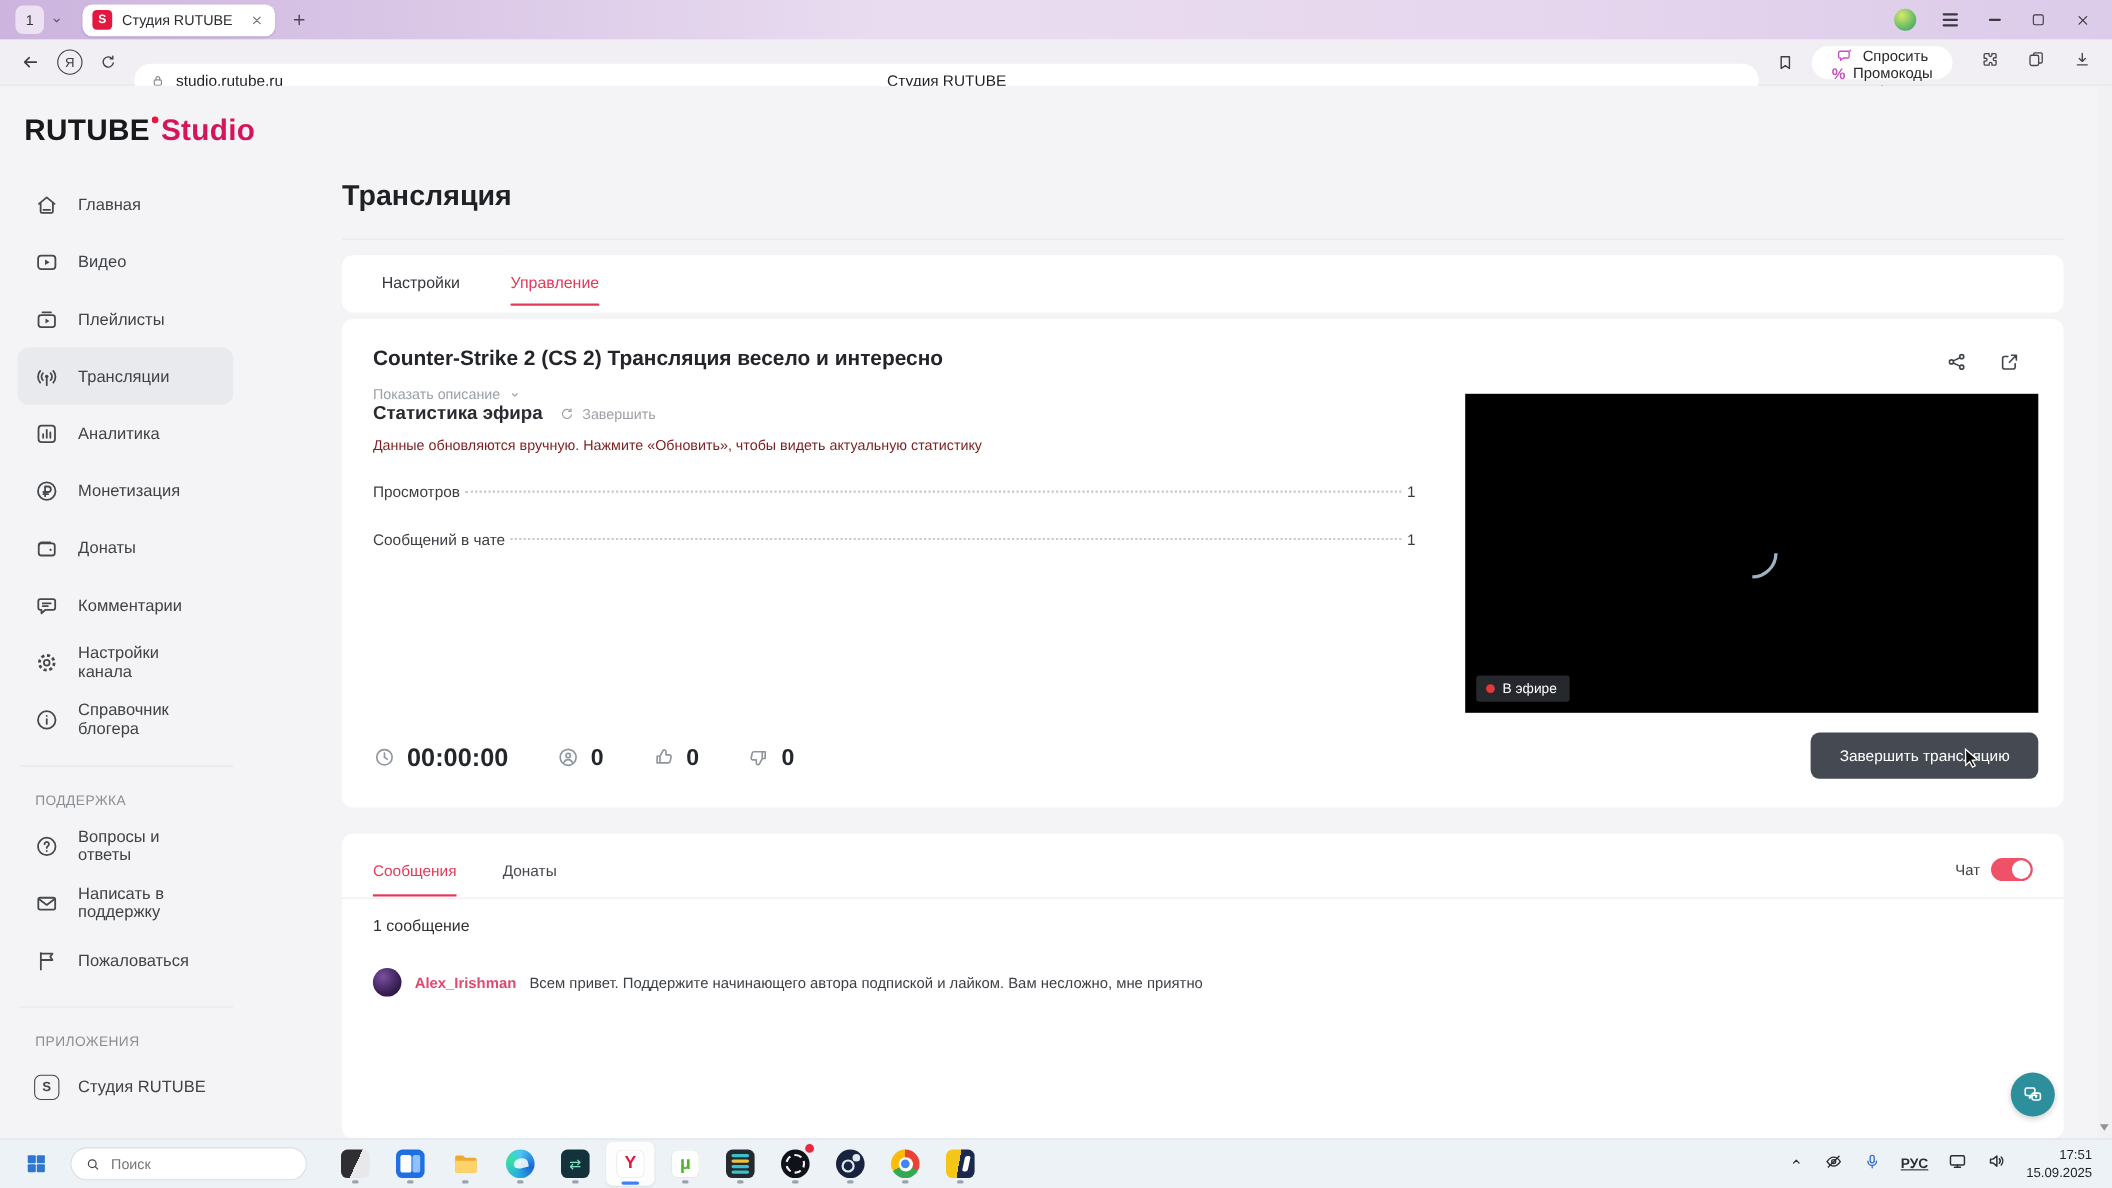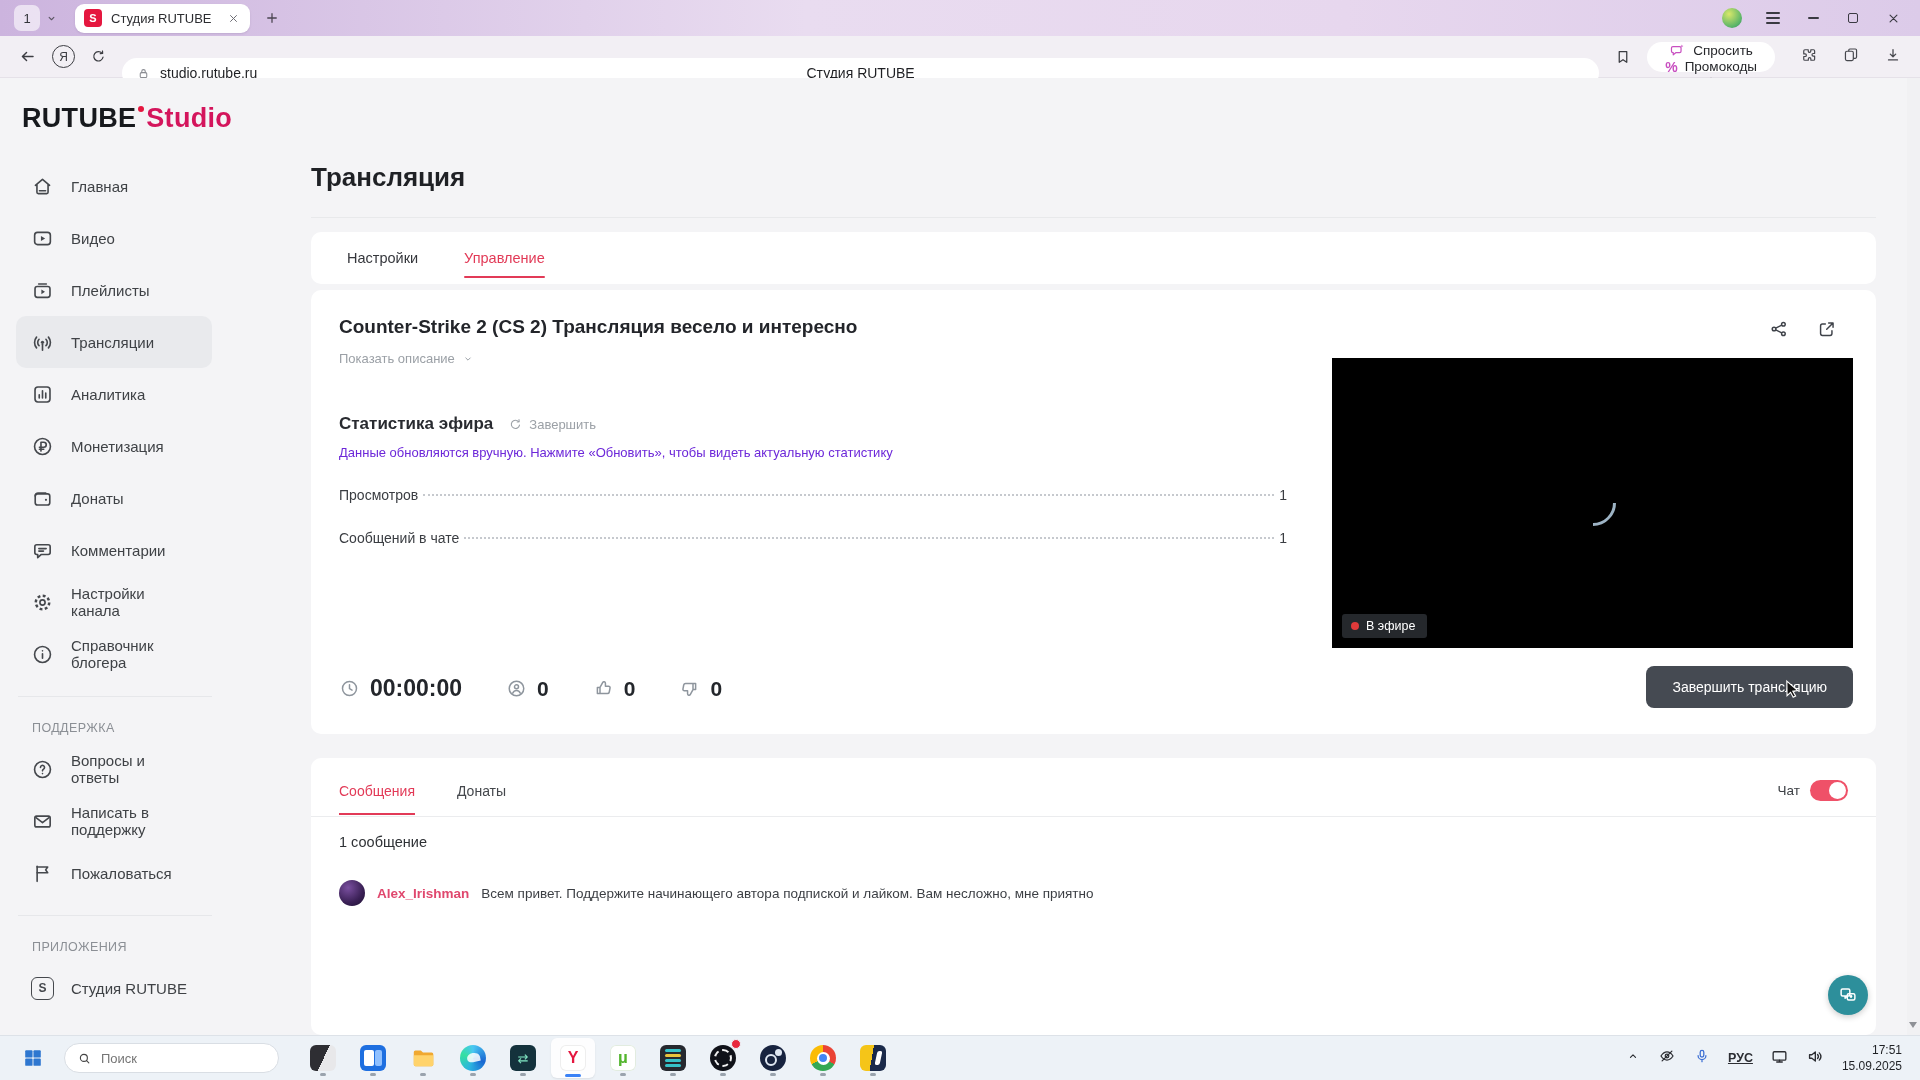--- a/index.html
+++ b/index.html
@@ -76,26 +76,26 @@
   .main-card { position:relative; height:444px; margin-top:6px; padding:26px 28px; }
   .bc-title { font-size:19px; font-weight:bold; color:#23252a; }
   .show-desc { margin-top:13px; display:flex; align-items:center; gap:6px; font-size:13px; color:#9ba0a6; width:max-content; }
   .card-actions { position:absolute; top:28px; right:38px; display:flex; gap:26px; color:#3f434a; }
   .video { position:absolute; top:68px; right:23px; width:521px; height:290px; background:#000; }
   .spinner { position:absolute; left:50%; top:50%; width:46px; height:46px; margin:-23px 0 0 -23px;
              border:3px solid transparent; border-top-color:#9db3c4; border-radius:50%; transform:rotate(135deg); }
   .live-badge { position:absolute; left:10px; bottom:10px; background:rgba(40,43,48,.92); color:#fff; font-size:12.5px;
                 display:flex; align-items:center; gap:7px; padding:5px 12px 5px 9px; border-radius:3px; }
   .live-dot { width:8px; height:8px; border-radius:50%; background:#e03a3a; }
-  .stats-block { margin-top:48px; width:948px; }
+  .stats-block { width:948px; }
   .stats-head { display:flex; align-items:center; gap:15px; }
   .stats-title { font-size:17px; font-weight:bold; color:#292b30; }
   .refresh-link { display:flex; align-items:center; gap:6px; font-size:13px; color:#9ba0a6; }
   .refresh-link .ic { width:15px; height:15px; }
-  .stats-hint { margin-top:11px; font-size:13px; color:#6d28d9; }
+  .stats-hint { margin-top:11px; font-size:13px; color:#7f1d1d; }
   .stat-row { display:flex; align-items:baseline; margin-top:27px; font-size:14px; color:#3a3d42; }
   .leader { flex:1; border-bottom:2px dotted #c6c9ce; margin:0 5px; transform:translateY(-4px); }
   .live-counters { position:absolute; left:28px; bottom:32px; display:flex; align-items:center; gap:44px; }
   .counter { display:flex; align-items:center; gap:10px; font-weight:bold; color:#23262b; font-size:21px; }
   .counter.first { font-size:23px; }
   .counter .ic { width:21px; height:21px; color:#8e959d; }
   .end-btn { position:absolute; right:23px; bottom:26px; height:42px; padding:0 26px; background:#454a52; color:#fff;
              border:none; border-radius:8px; font-size:14px; font-family:inherit; }
 
   .chat-card { flex:1; margin-top:24px; padding:22px 28px; position:relative; }

